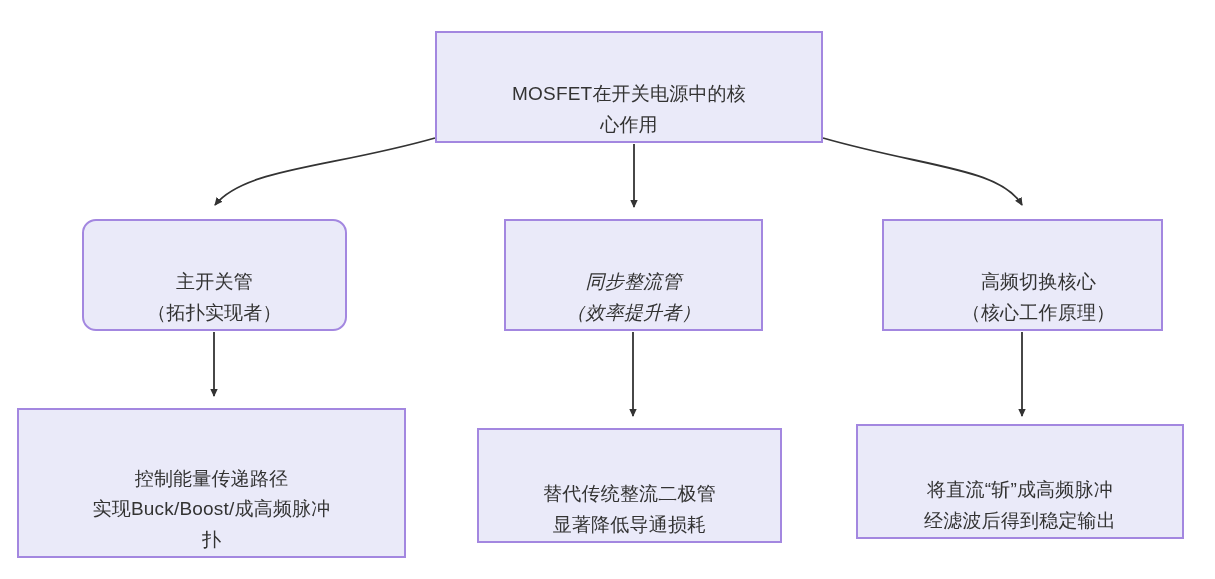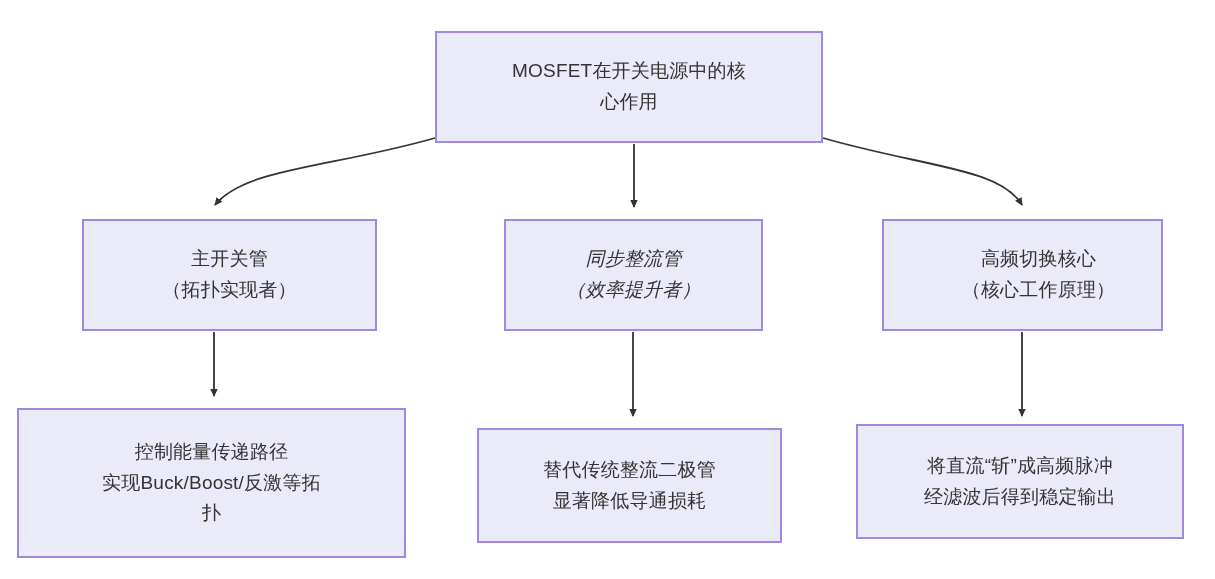--- a/index.html
+++ b/index.html
@@ -22,39 +22,39 @@
     width: 1215px;
     height: 579px;
     pointer-events: none;
   }
   .node {
     position: absolute;
     box-sizing: border-box;
     background: #eaeaf9;
     border: 2px solid #a387e0;
     display: flex;
-    align-items: center;
+    align-items: flex-end;
     justify-content: center;
     text-align: center;
     color: #333333;
     font-size: 19px;
     line-height: 1.62;
     letter-spacing: 0.2px;
     white-space: pre-line;
   }
   .node-label {
     display: block;
     width: 100%;
     padding: 0 10px;
     box-sizing: border-box;
   }
   
   #node-root   { left: 435px; top: 31px;  width: 388px; height: 112px; }
   
-  #node-l2-0   { left: 82px;  top: 219px; width: 295px; height: 112px; }
+  #node-l2-0   { left: 82px;  top: 219px; width: 265px; height: 112px; border-radius: 14px; }
   #node-l2-1   { left: 504px; top: 219px; width: 259px; height: 112px; font-style: italic; }
   #node-l2-2   { left: 882px; top: 219px; width: 281px; height: 112px; padding-left: 32px; }
   
   #node-l3-0   { left: 17px;  top: 408px; width: 389px; height: 150px; }
   #node-l3-1   { left: 477px; top: 428px; width: 305px; height: 115px; }
   #node-l3-2   { left: 856px; top: 424px; width: 328px; height: 115px; }
 </style>
 </head>
 <body>
 
@@ -93,21 +93,21 @@
 （效率提升者）</span>
   </div>
 
   <div class="node" id="node-l2-2">
     <span class="node-label">高频切换核心
 （核心工作原理）</span>
   </div>
 
   <div class="node" id="node-l3-0">
     <span class="node-label">控制能量传递路径
-实现Buck/Boost/反激等拓
+实现Buck/Boost/成高频脉冲
 扑</span>
   </div>
 
   <div class="node" id="node-l3-1">
     <span class="node-label">替代传统整流二极管
 显著降低导通损耗</span>
   </div>
 
   <div class="node" id="node-l3-2">
     <span class="node-label">将直流“斩”成高频脉冲

